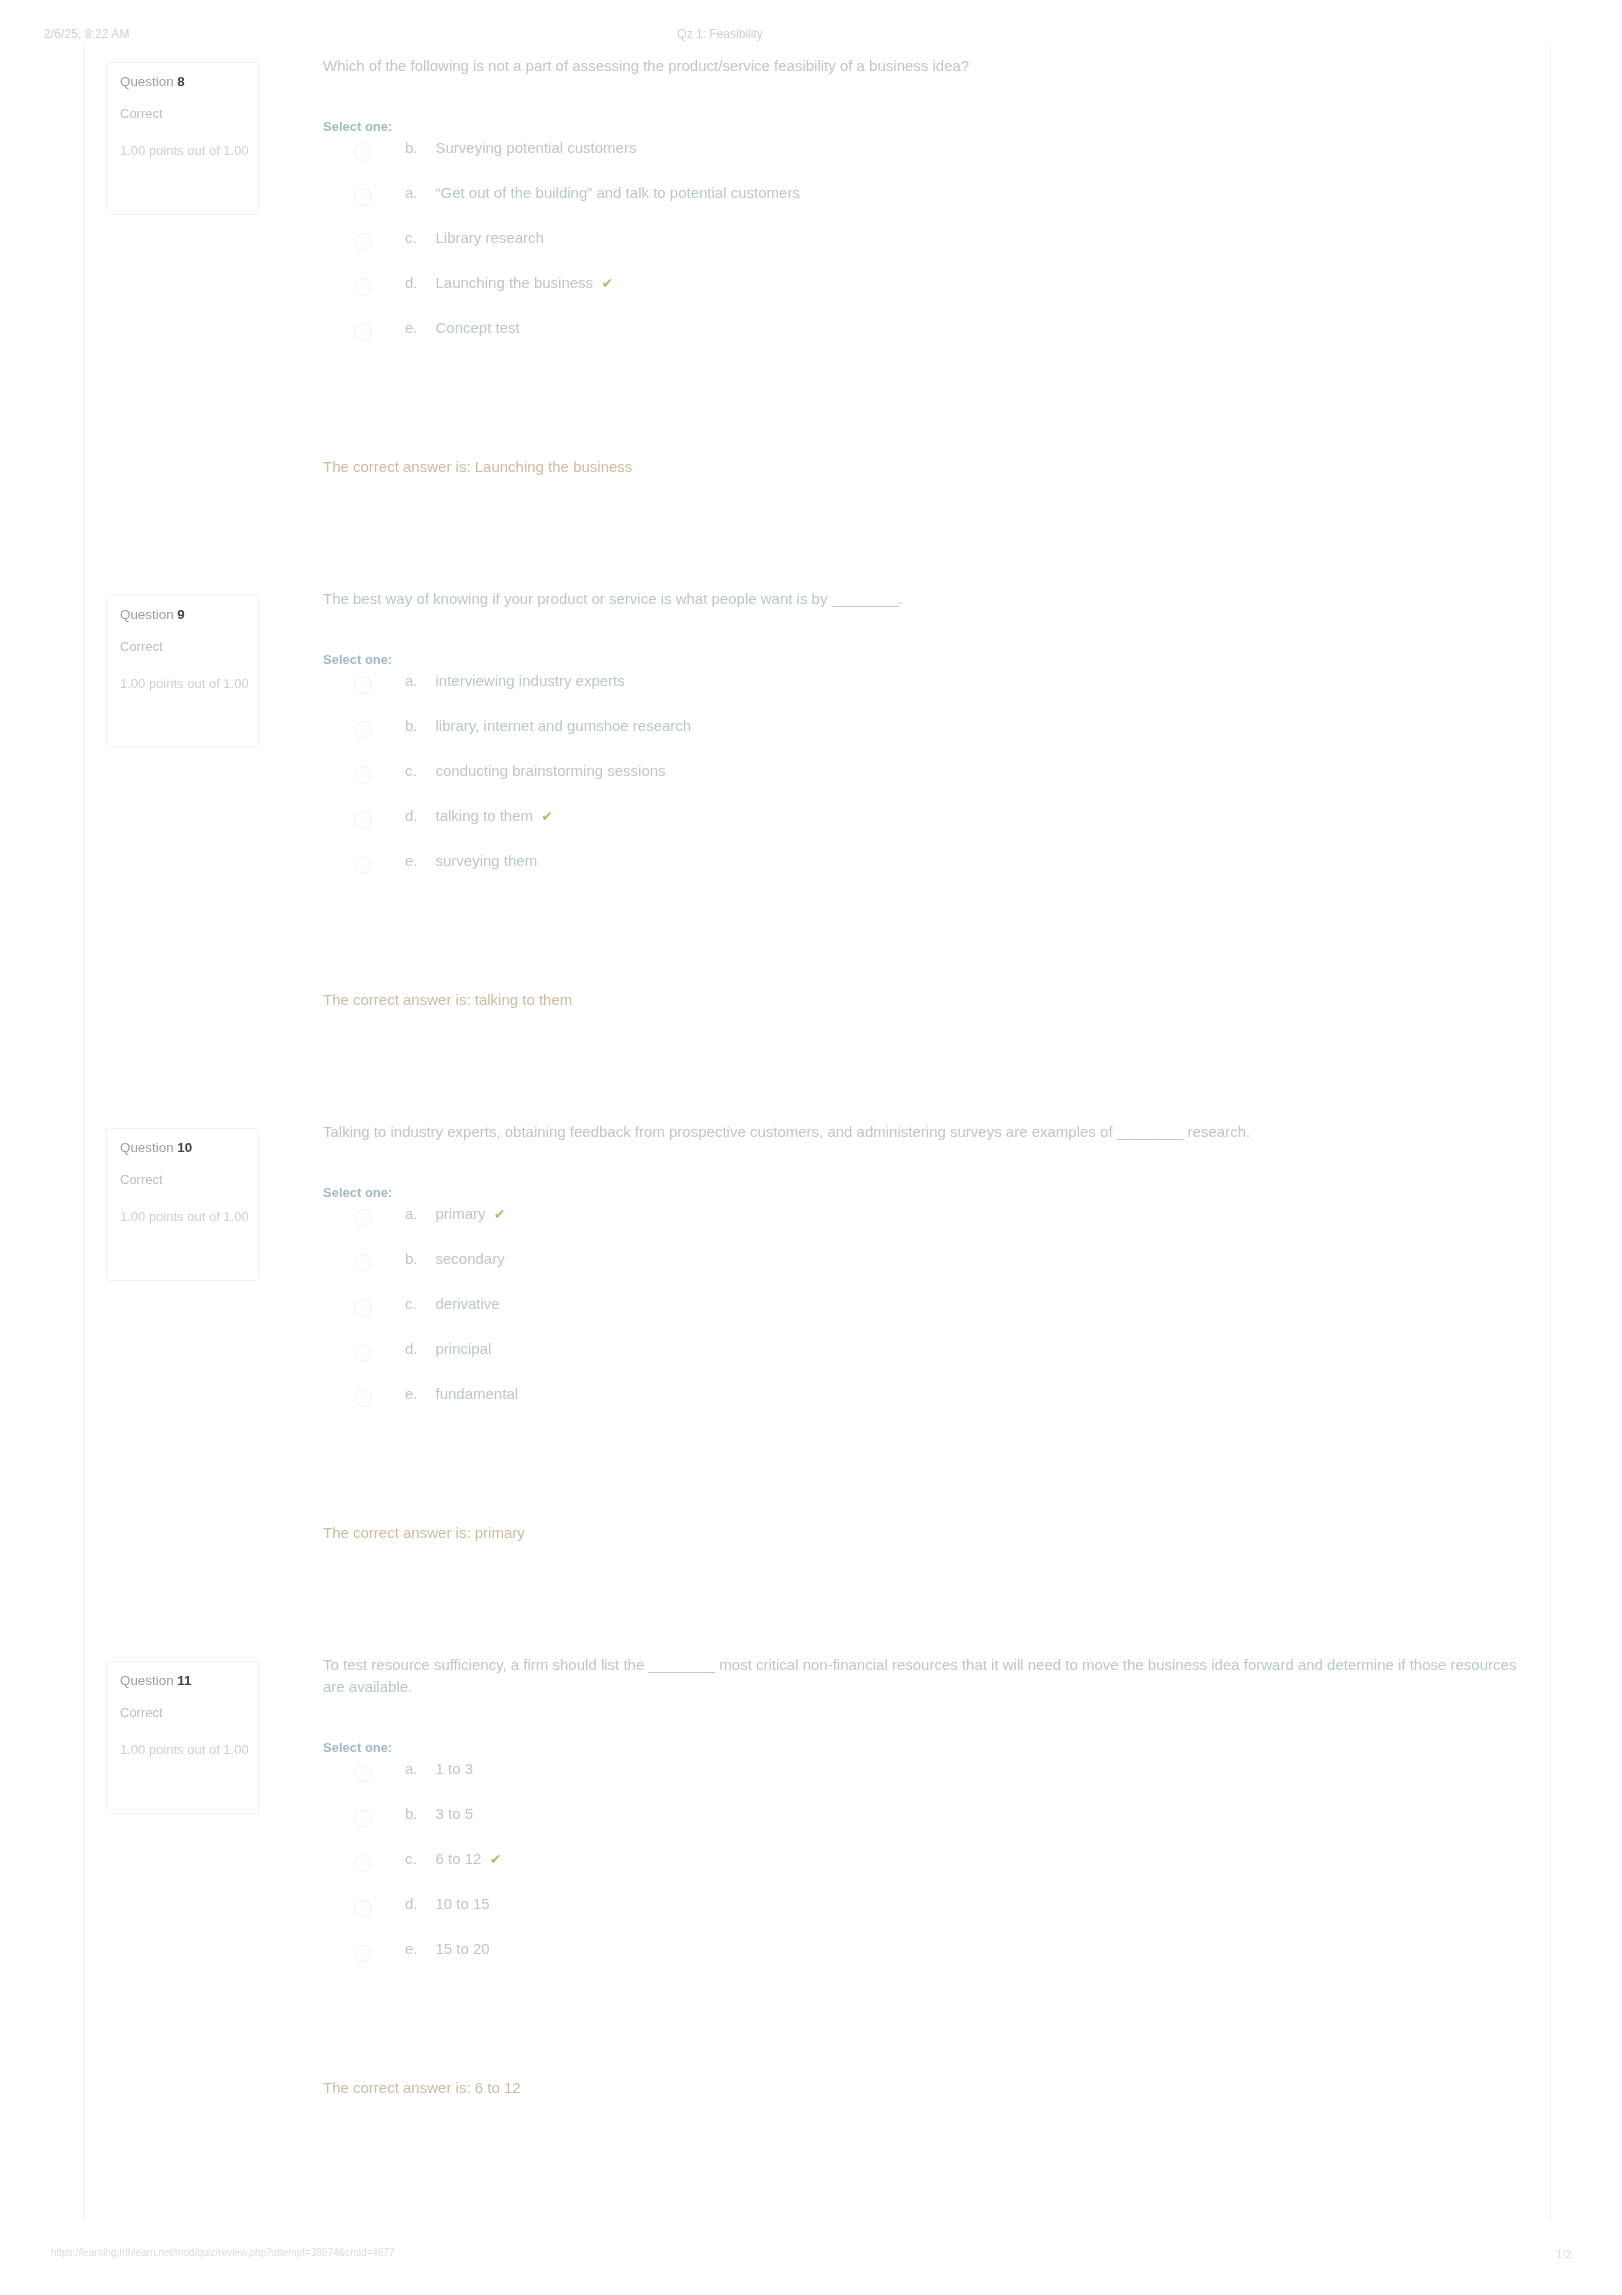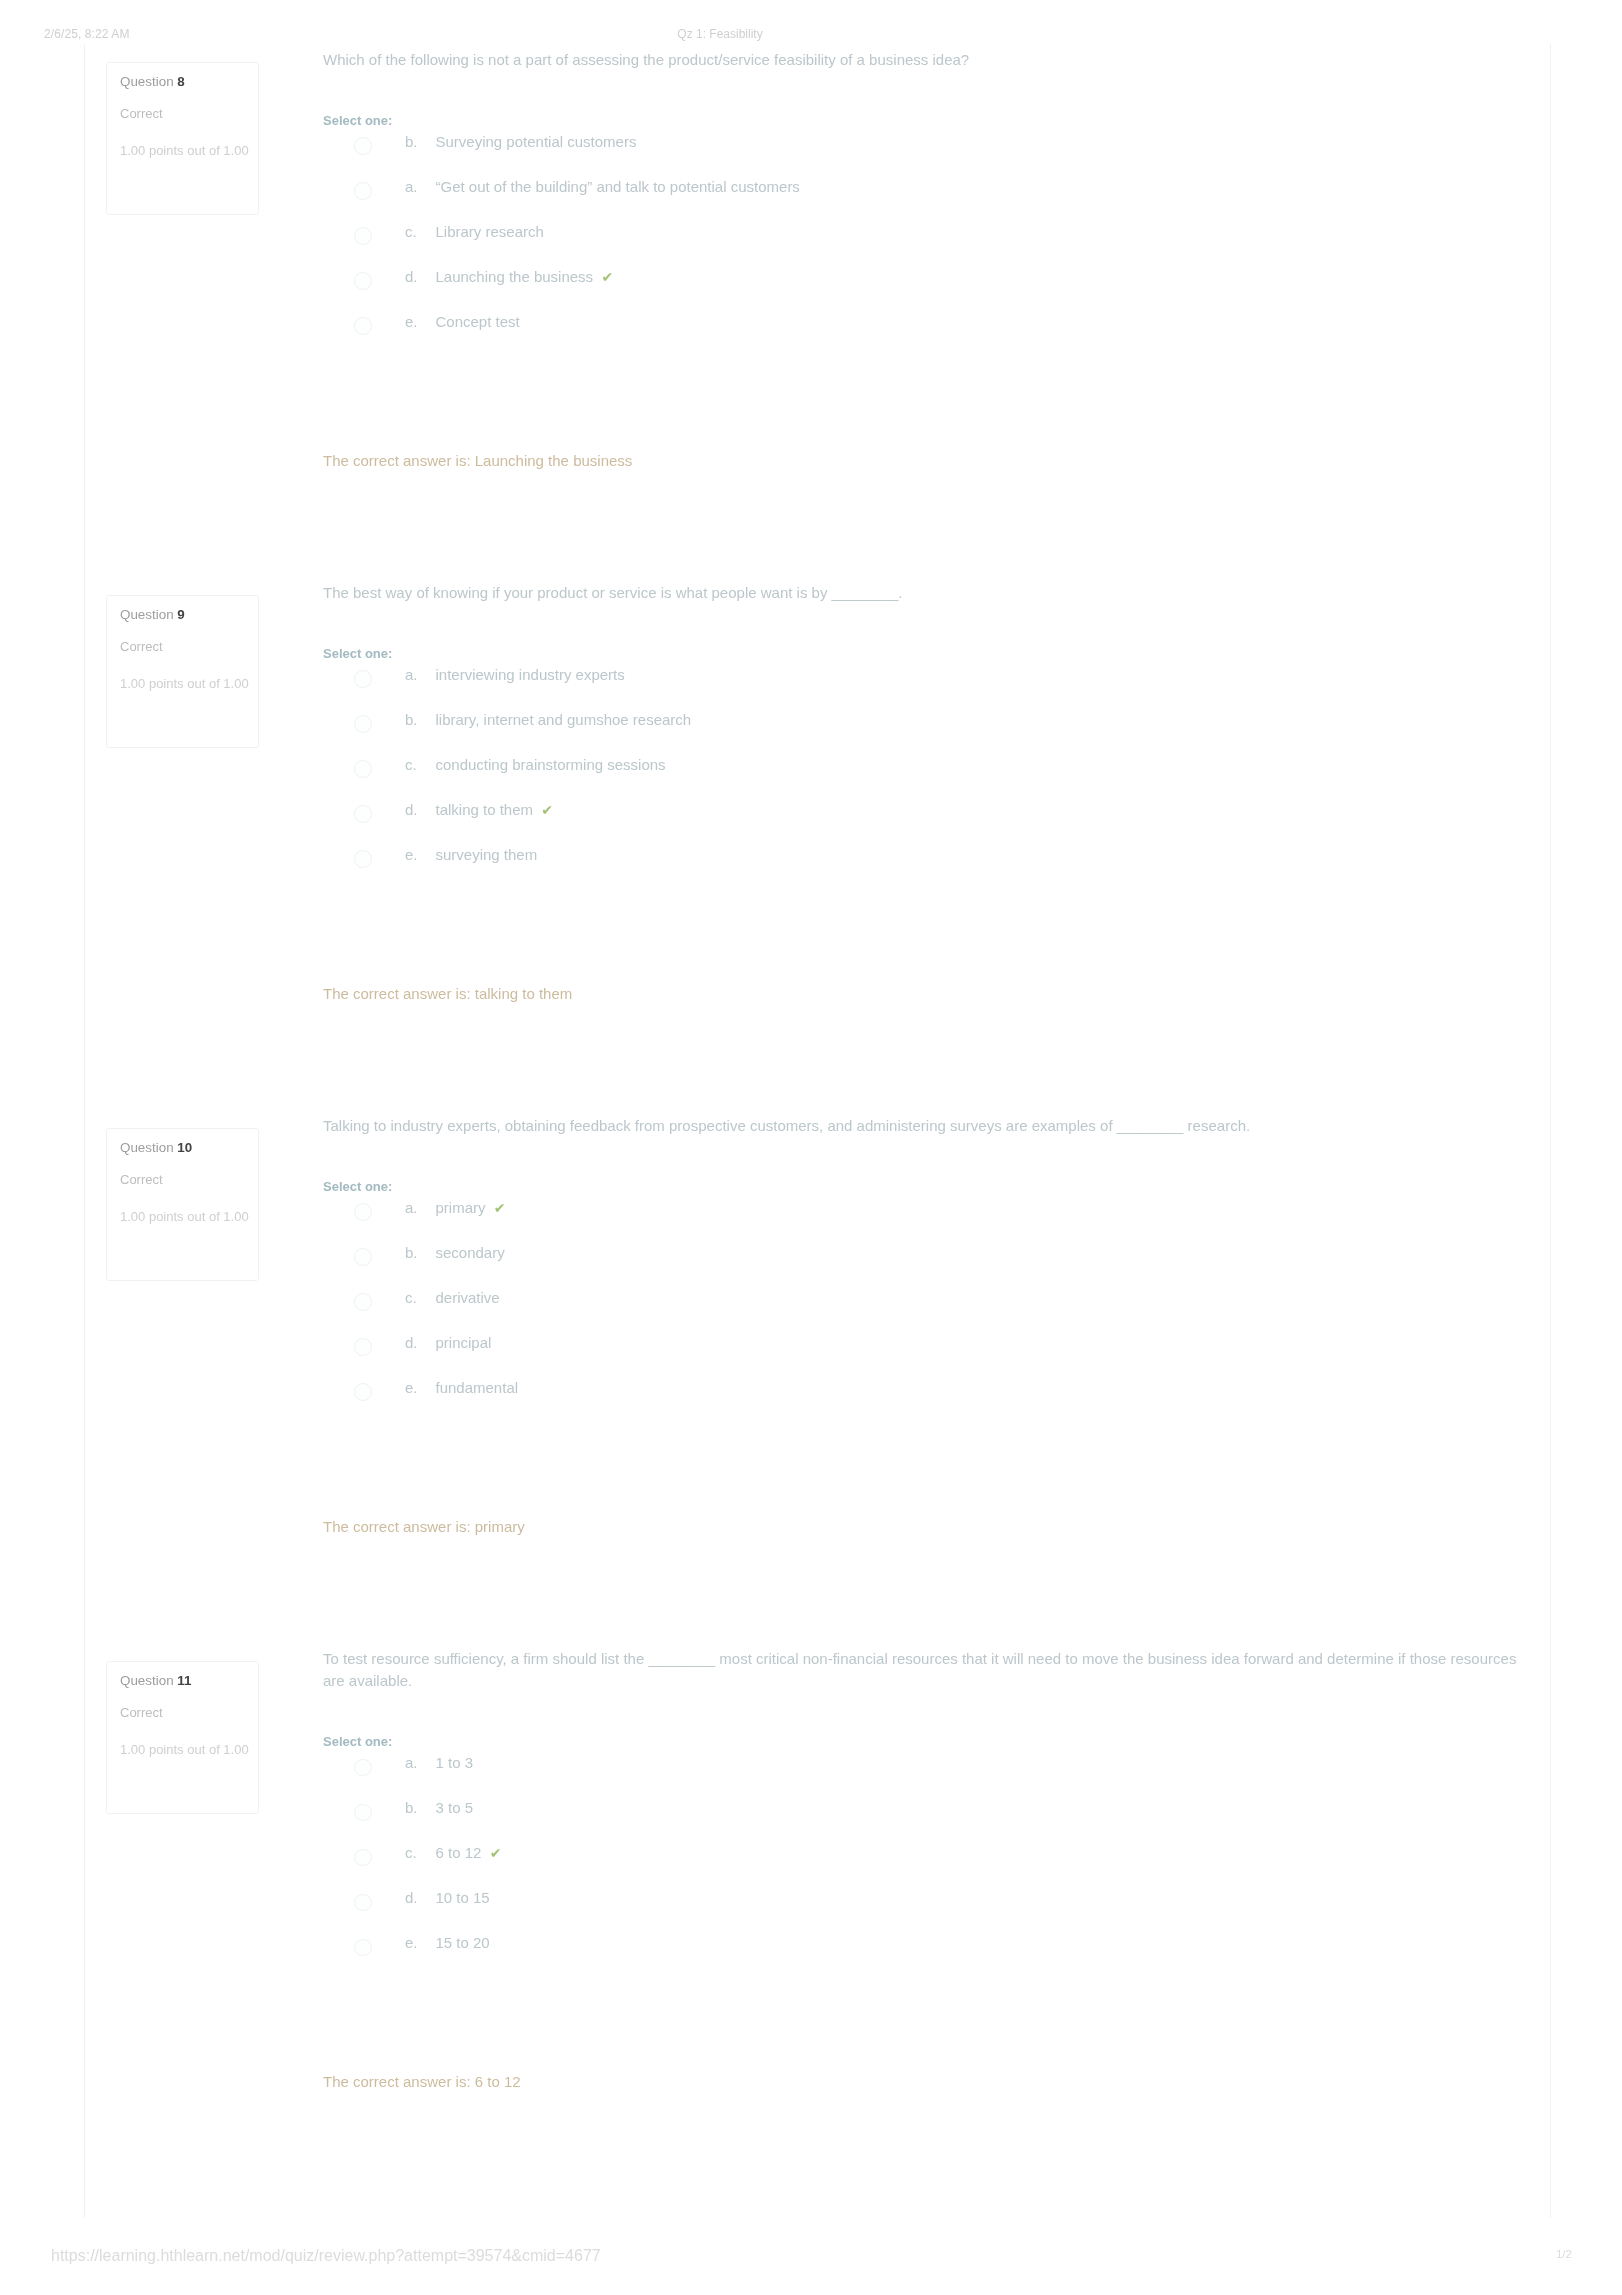--- a/index.html
+++ b/index.html
@@ -1,28 +1,28 @@
 <!DOCTYPE html>
 <html style="font-size:7.4px"><head>
 <meta charset="utf-8">
 <style>
   html,body{margin:0;padding:0;background:#fff;}
   body{width:1623px;height:2295px;position:relative;font-family:"Liberation Sans",sans-serif;-webkit-font-smoothing:antialiased;}
   .print-head{position:absolute;top:27px;left:44px;font-size:12px;color:#cfcfcf;letter-spacing:0.1px;}
   .print-title{position:absolute;top:27px;left:0;width:1440px;text-align:center;font-size:12px;color:#cfcfcf;}
-  .print-foot-l{position:absolute;top:2247px;left:51px;font-size:16px;color:#dcdcdc;}
+  .print-foot-l{position:absolute;top:2247px;left:51px;font-size:10px;color:#dcdcdc;}
   .print-foot-r{position:absolute;top:2247px;left:0;width:1572px;text-align:right;font-size:11.6px;color:#dcdcdc;}
   .page{position:absolute;left:84px;top:44px;width:1467px;border-left:0.9px solid #f1f1f1;border-right:0.9px solid #f1f1f1;height:2174px;box-sizing:border-box;}
   .q{position:relative;height:533px;}
   .qinfo{position:absolute;left:21px;top:17.6px;width:153px;height:153px;border:0.9px solid #f2f2f2;border-radius:2.8px;padding:12px 0 0 13px;box-sizing:border-box;}
   .qnum{font-size:13.4px;color:#9d9d9d;line-height:1;}
   .qnum b{color:#444;font-weight:700;}
   .qstate{font-size:13px;color:#bdbdbd;margin-top:19.4px;line-height:1;}
   .qmark{font-size:13px;color:#cfcfcf;margin-top:21px;line-height:1.55;}
-  .qbody{position:absolute;left:238px;top:5px;right:18.5px;}
+  .qbody{position:absolute;left:238px;top:11px;right:18.5px;}
   .qtext{font-size:15px;color:#bcc7cb;line-height:1.48;}
   .selone{font-size:13px;color:#a3bac1;margin-top:43px;font-weight:700;line-height:1;}
   .opts{list-style:none;margin:0;padding:0;position:relative;}
   .opt{position:relative;height:45px;}
   .radio{position:absolute;left:31px;top:10.2px;width:15.7px;height:15.7px;border:0.9px solid #eef2f3;border-radius:50%;background:#fdfefe;}
   .olabel{position:absolute;left:82px;top:5.6px;font-size:15px;color:#bcc7cb;white-space:nowrap;}
   .oletter{display:inline-block;width:30.5px;}
   .tick{color:#a3c274;margin-left:8.3px;font-size:14px;}
   .correct{font-size:15px;color:#cdbb9e;margin-top:100px;}
 </style>

